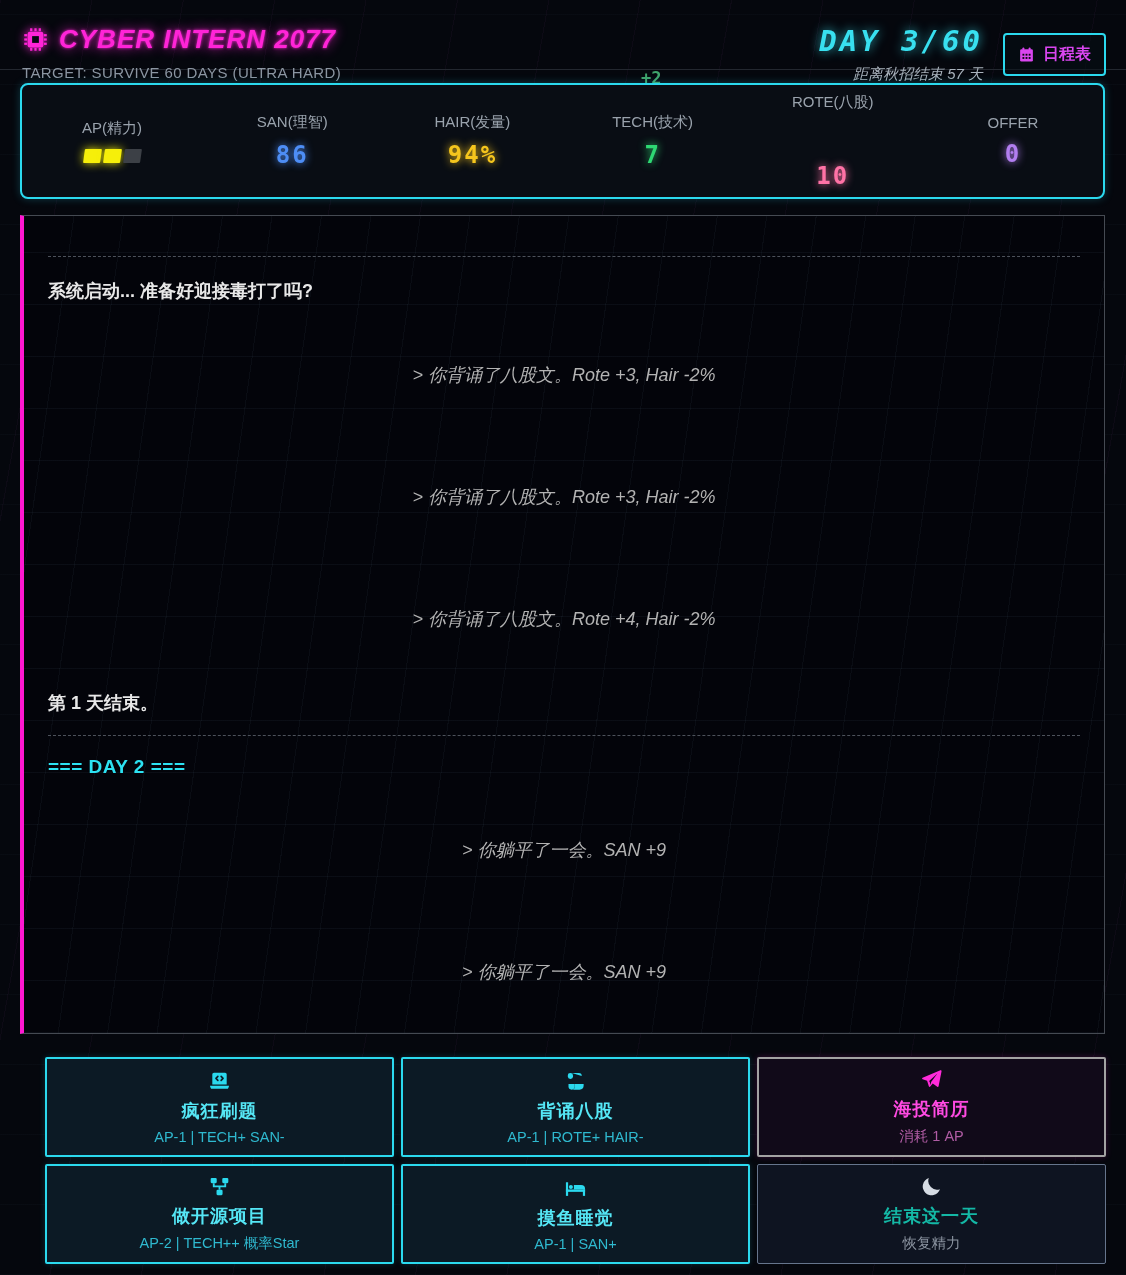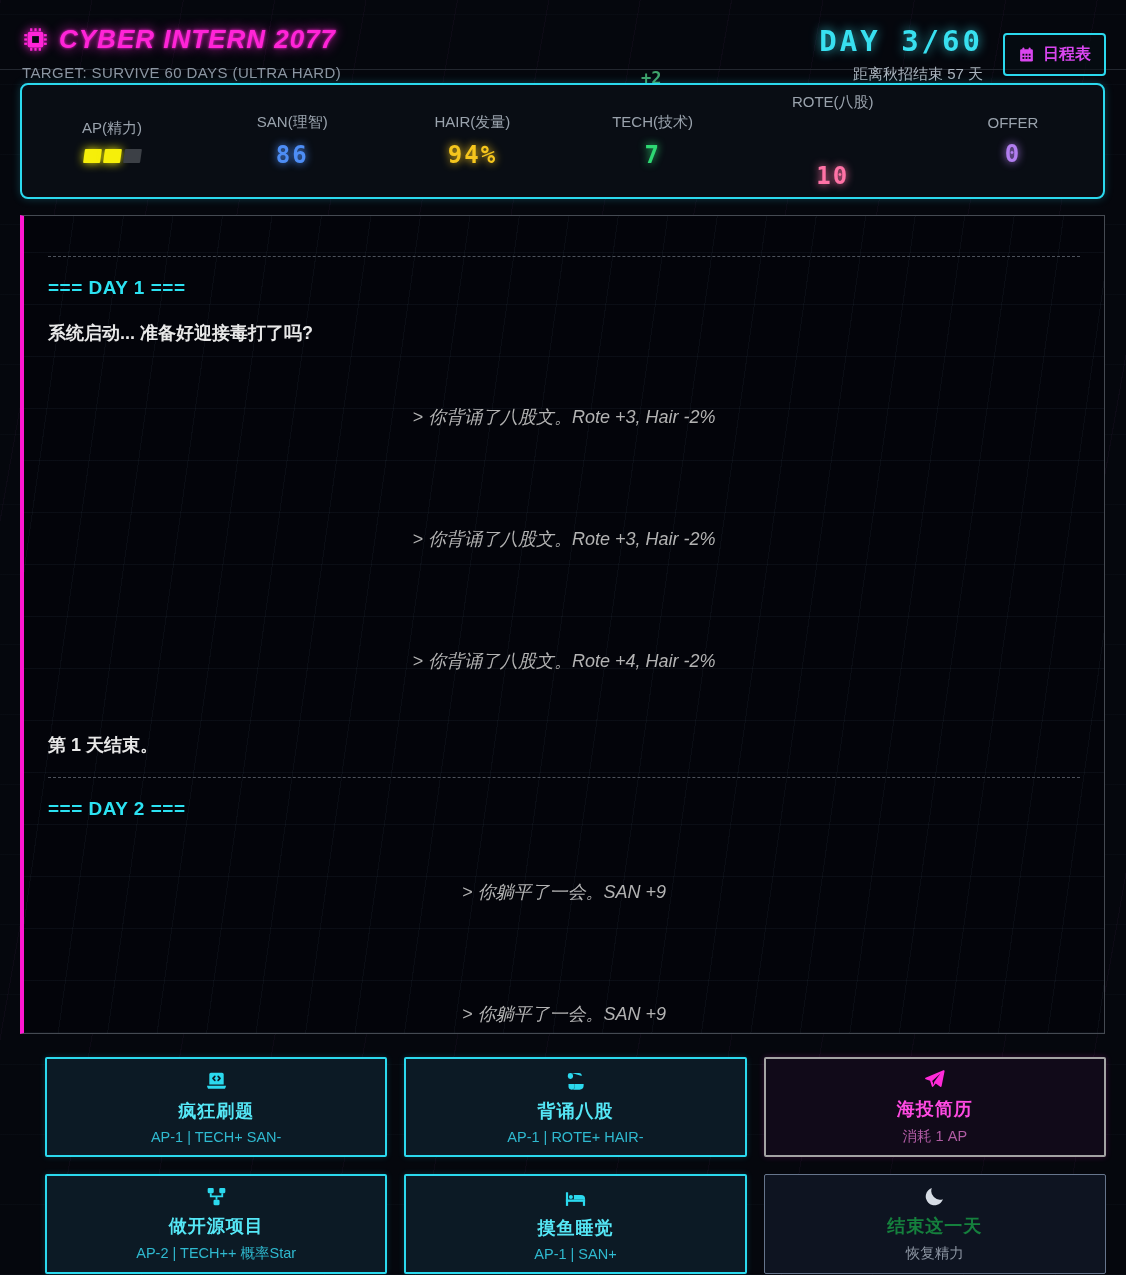--- a/index.html
+++ b/index.html
@@ -15,21 +15,21 @@
   
   .app-header{ display:flex; justify-content:space-between; align-items:flex-start;
     padding:24px 20px 0 22px; height:70px; border-bottom:1px solid #23272f; }
   .title-row{ display:flex; align-items:center; gap:10px; }
   .chip-icon{ width:27px; height:27px; color:#ff24d7; filter:drop-shadow(0 0 5px rgba(255,36,215,.9)); display:inline-flex; }
   .chip-icon svg{ width:100%; height:100%; }
   .app-title{ font-size:26px; font-weight:800; font-style:italic; letter-spacing:1px;
     color:#ff24d7; text-shadow:0 0 12px rgba(255,36,215,.85), 0 0 3px rgba(255,36,215,.9); }
   .target-subtitle{ margin-top:9px; font-size:15px; letter-spacing:.4px; color:#8b95a1; }
   .header-right{ display:flex; align-items:center; gap:20px; }
-  .day-info{ text-align:right; }
+  .day-info{ text-align:right;font-style:italic; }
   .day-counter{ font-family:"DejaVu Sans Mono",monospace; font-weight:bold; font-size:29px;
     letter-spacing:3px; color:#38e0f0; text-shadow:0 0 11px rgba(56,224,240,.75); }
   .countdown{ margin-top:7px; font-size:15px; color:#aab3bd; }
   .schedule-btn{ display:flex; align-items:center; gap:8px; padding:9px 13px;
     background:rgba(5,15,22,.5); border:2px solid #2bd9ee; border-radius:4px;
     color:#d946ef; font-size:16px; font-weight:bold; cursor:pointer;
     font-family:"Liberation Sans","DejaVu Sans",sans-serif; }
   .schedule-btn .icon{ width:17px; height:17px; display:inline-flex; }
   .schedule-btn .icon svg{ width:100%; height:100%; }
   
@@ -52,33 +52,33 @@
     background-image:
       repeating-linear-gradient(0deg, rgba(130,170,200,0.06) 0 1px, transparent 1px 52px),
       repeating-linear-gradient(98deg, rgba(130,170,200,0.05) 0 1px, transparent 1px 49px);
     border:1px solid #454a52; border-left:4px solid #ff17d1; }
   .log-sep{ border-bottom:1px dashed #4d525b; margin-top:20px; }
   .day-header{ margin-top:20px; font-size:19px; font-weight:bold; letter-spacing:.5px; color:#2ce2f2; }
   .log-line{ margin-top:22px; font-size:18px; }
   .log-line.system{ color:#e8e8e8; font-weight:bold; }
   .log-line.action{ color:#b3b3b3; font-style:italic; }
   
-  .action-bar{ margin:23px 20px 9px; display:grid; grid-template-columns:repeat(3,1fr); gap:17px;padding-left:25px; }
+  .action-bar{ margin:23px 20px 9px; display:grid; grid-template-columns:repeat(3,1fr); gap:7px;padding-left:25px; }
   .action{ height:100px; display:flex; flex-direction:column; align-items:center; justify-content:center;
     gap:6px; border-radius:2px; cursor:pointer; font-family:"Liberation Sans","DejaVu Sans",sans-serif; }
   .action .icon{ width:23px; height:23px; display:inline-flex; }
   .action .icon svg{ width:100%; height:100%; }
   .action-title{ font-size:18px; font-weight:bold; letter-spacing:1px; }
   .action-sub{ font-size:14.5px; }
   .action.cyan{ background:#0c1a25; border:2px solid #2bd9ee; box-shadow:0 0 6px rgba(43,217,238,.18); }
   .action.cyan .icon{ color:#2bd9ee; } .action.cyan .action-title{ color:#55e7f6; } .action.cyan .action-sub{ color:#2fb9cf; }
   .action.magenta{ background:#110a19; border:2px solid #a3a3a3; box-shadow:0 0 6px rgba(255,43,217,.2); }
   .action.magenta .icon{ color:#ff2bd9; } .action.magenta .action-title{ color:#ff4ae2; } .action.magenta .action-sub{ color:#b05ca4; }
   .action.neutral{ background:#0e1421; border:1px solid #66758c; }
-  .action.neutral .icon{ color:#d6dce4; } .action.neutral .action-title{ color:#15803d; } .action.neutral .action-sub{ color:#8b94a1; }
+  .action.neutral .icon{ color:#d6dce4; } .action.neutral .action-title{ color:#14b8a6; } .action.neutral .action-sub{ color:#8b94a1; }
 </style>
 </head>
 <body>
 
 <header class="app-header">
   <div class="header-left">
     <div class="title-row">
       <span class="chip-icon">
         <svg viewBox="0 0 24 24">
           <g fill="currentColor">
@@ -161,21 +161,20 @@
       <div class="stat">
         <div class="stat-label">OFFER</div>
         <div class="stat-value" style="color: rgb(178, 126, 240);">0</div>
       </div>
     </div>
 </div>
 
 <main class="log-panel">
     <div class="log-sep"></div>
     <section class="day-block">
-      <h2 class="day-header">=== DAY 1 ===</h2>
       <p class="log-line system">系统启动... 准备好迎接毒打了吗?</p>
       <p class="log-line action">&gt; 你背诵了八股文。Rote +3, Hair -2%</p>
       <p class="log-line action">&gt; 你背诵了八股文。Rote +3, Hair -2%</p>
       <p class="log-line action">&gt; 你背诵了八股文。Rote +4, Hair -2%</p>
       <p class="log-line system">第 1 天结束。</p>
     </section>
     <div class="log-sep"></div>
     <section class="day-block">
       <h2 class="day-header">=== DAY 2 ===</h2>
       <p class="log-line action">&gt; 你躺平了一会。SAN +9</p>

